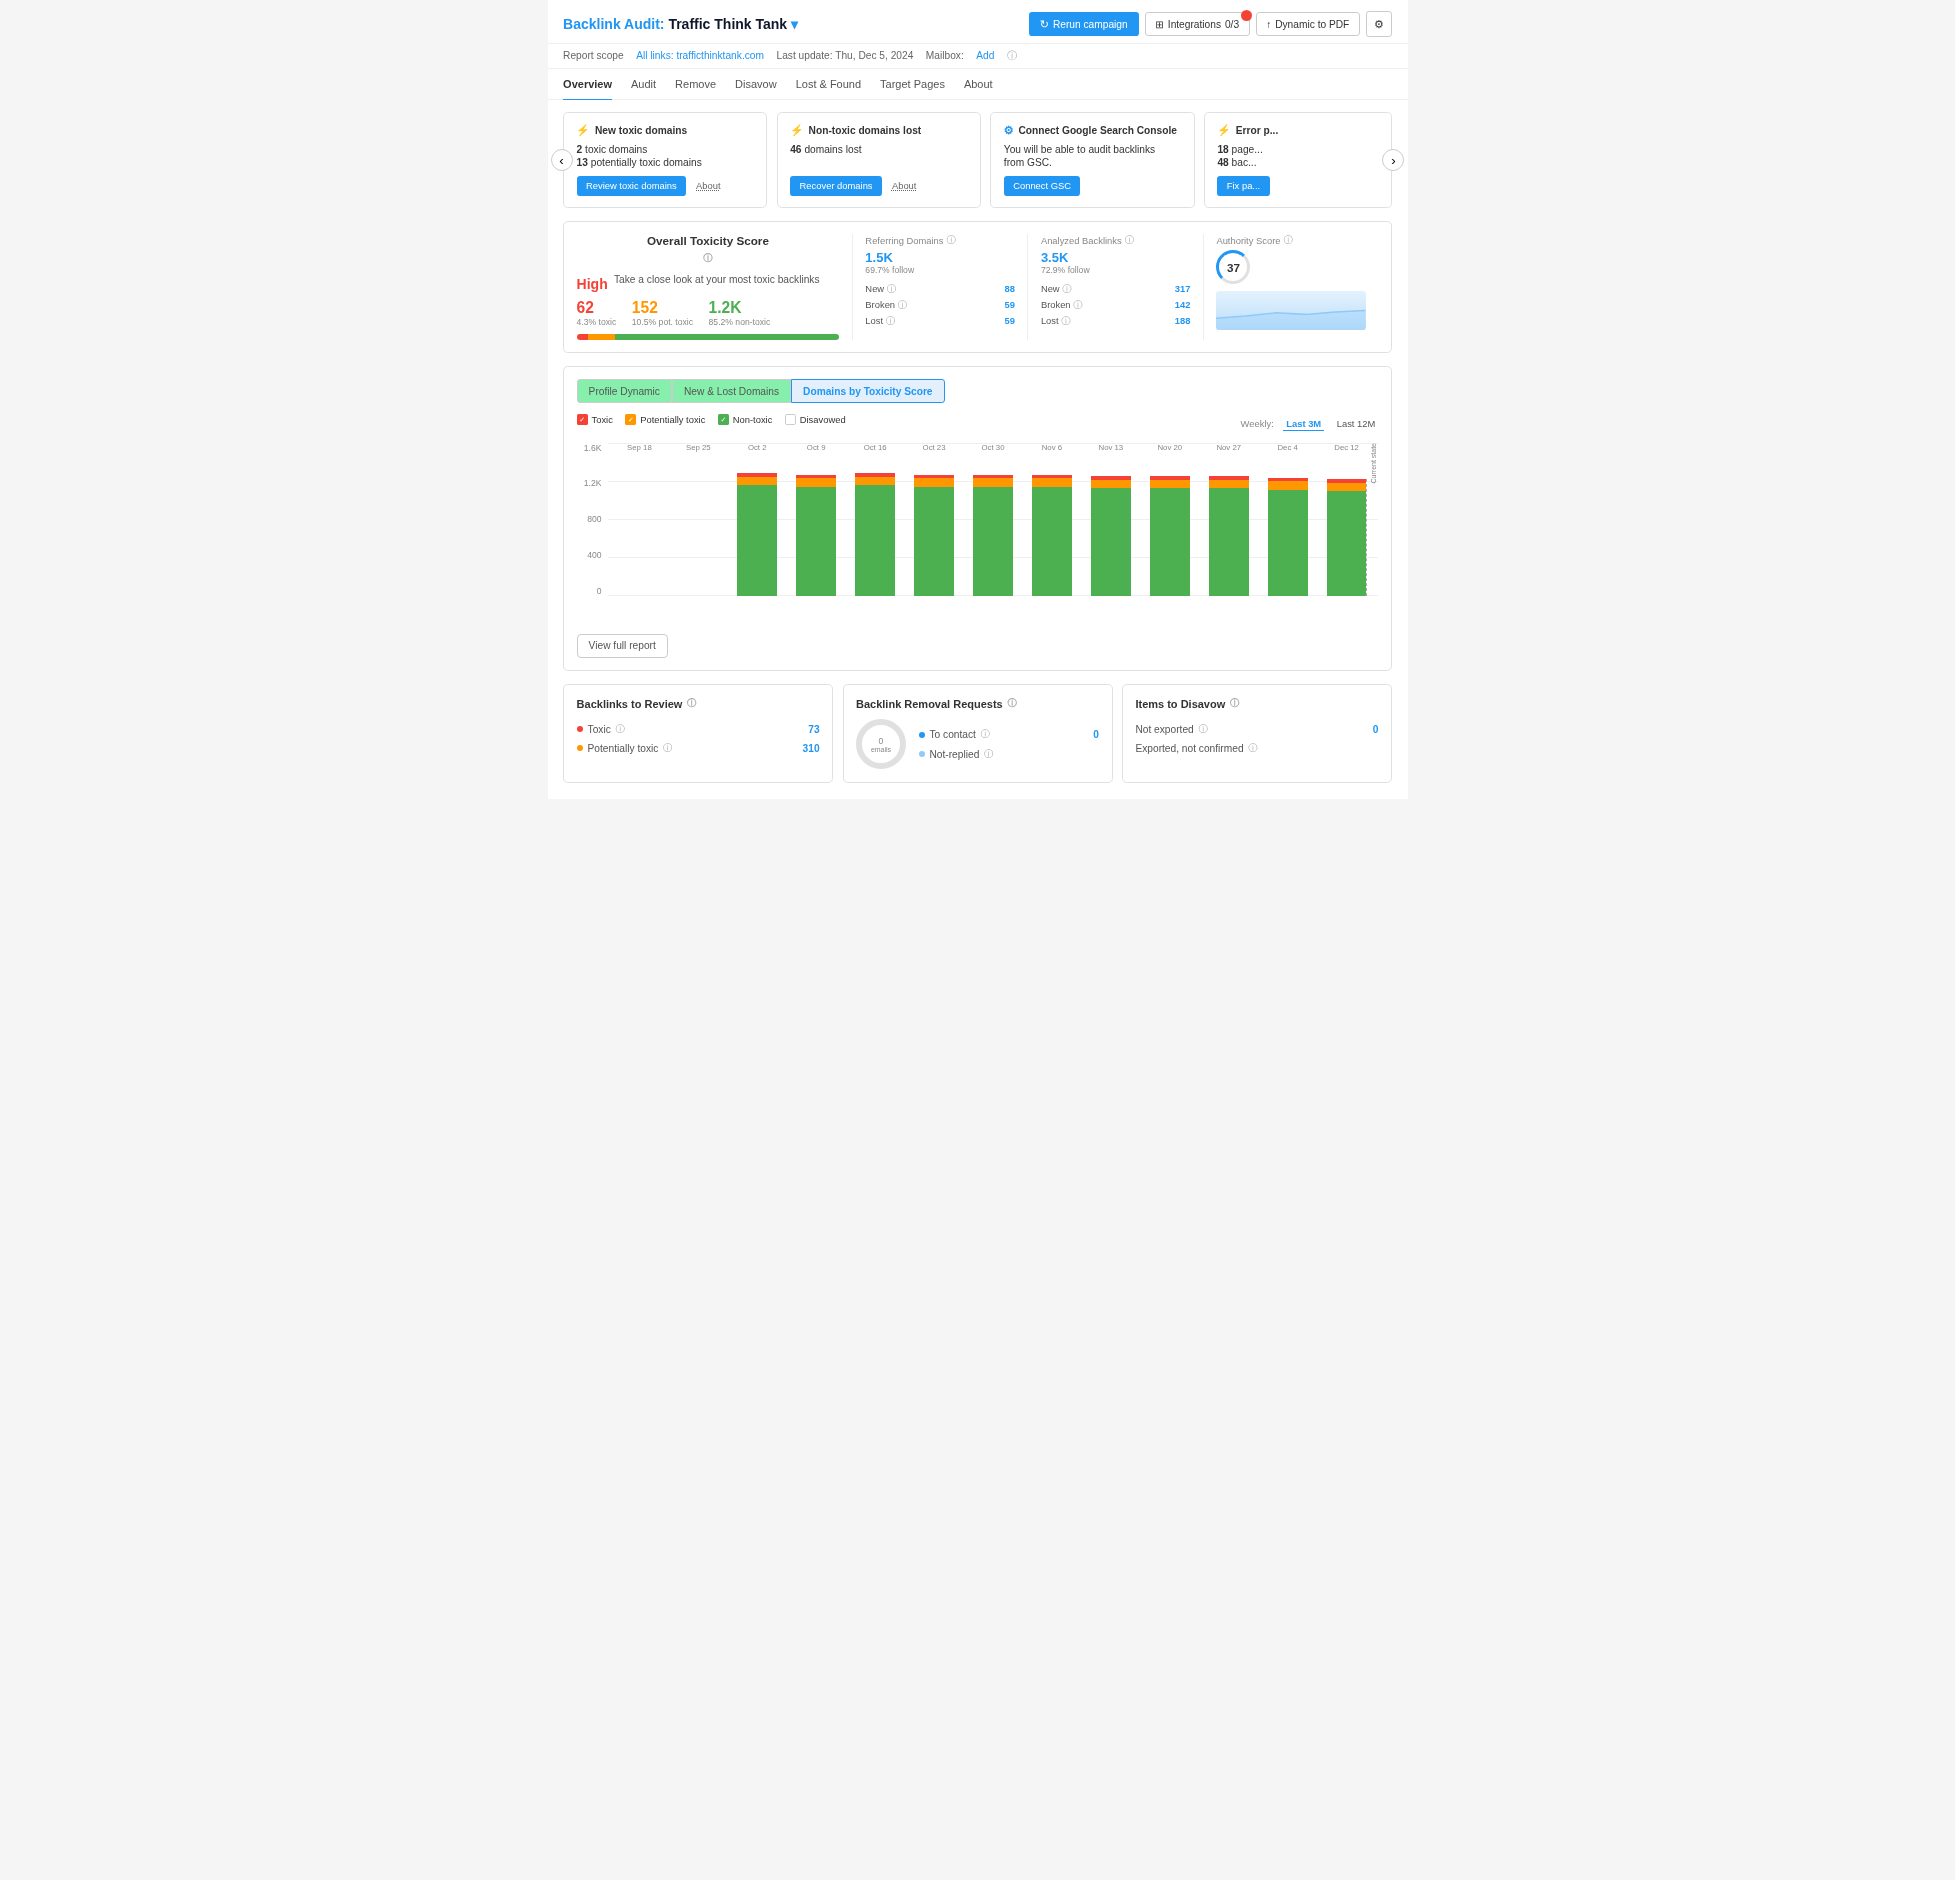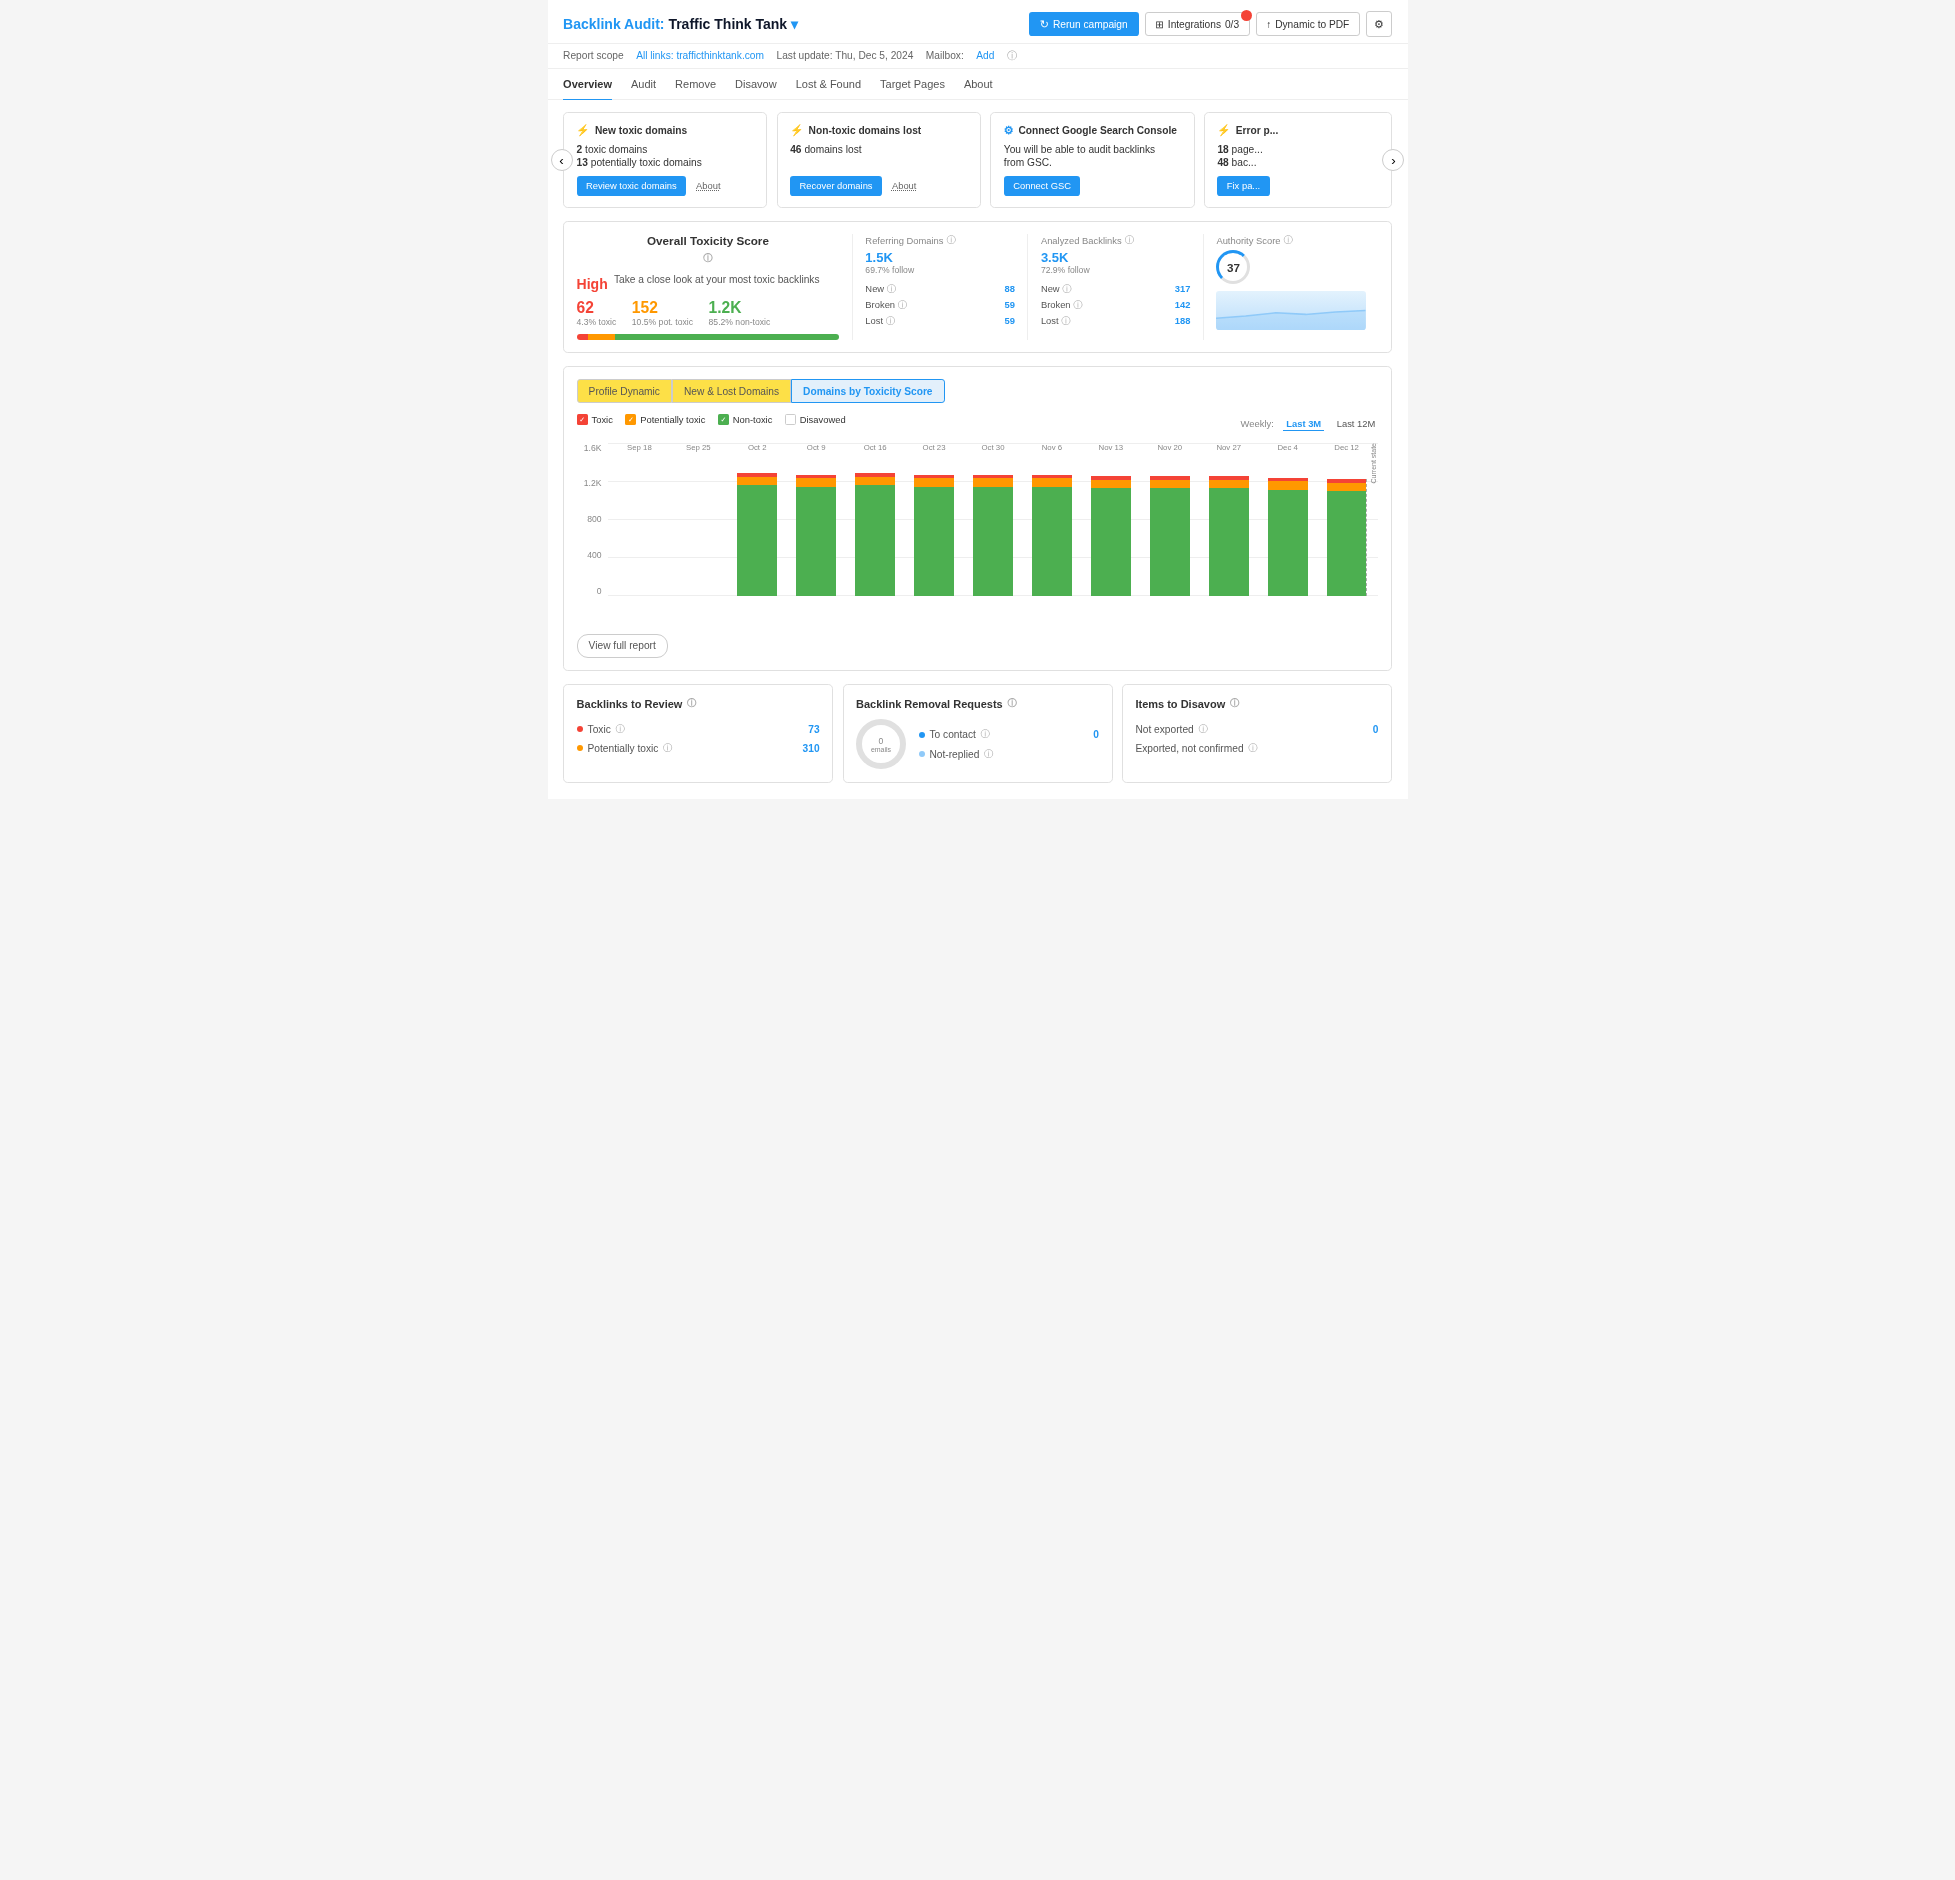--- a/index.html
+++ b/index.html
@@ -69,21 +69,21 @@
     .metric-title { font-size: 9.4px; color: #888; margin-bottom: 3.1px; display: flex; align-items: center; gap: 3.1px; }
     .metric-main { font-size: 13px; font-weight: 700; color: #2196f3; }
     .metric-sub { font-size: 8.6px; color: #888; margin-bottom: 6.3px; }
     .metric-row { display: flex; justify-content: space-between; font-size: 9.4px; color: #555; padding: 1.6px 0; }
     .metric-row .val { color: #2196f3; font-weight: 600; }
     
     
     .chart-section { padding: 0 15.6px 12.5px; }
     .chart-box { border: 0.8px solid #e0e0e0; border-radius: 4.7px; padding: 12.5px; background: #fff; }
     .chart-tabs { display: flex; gap: 0; margin-bottom: 11px; }
-    .chart-tab { padding: 5.5px 11px; font-size: 10.2px; cursor: pointer; border: 0.8px solid #ccc; background: #fde047; color: #555; }
+    .chart-tab { padding: 5.5px 11px; font-size: 10.2px; cursor: pointer; border: 0.8px solid #ccc; background: #86efac; color: #555; }
     .chart-tab:first-child { border-radius: 3.1px 0 0 3.1px; }
     .chart-tab:last-child { border-radius: 0 3.1px 3.1px 0; }
     .chart-tab.active { background: #e3f0fb; color: #2196f3; border-color: #2196f3; font-weight: 600; }
     .chart-legend { display: flex; gap: 12.5px; margin-bottom: 7.8px; align-items: center; }
     .legend-item { display: flex; align-items: center; gap: 3.9px; font-size: 9.4px; }
     .chart-time-controls { margin-left: auto; display: flex; gap: 9.4px; align-items: center; font-size: 9.4px; color: #888; }
     .time-btn { font-size: 9.4px; color: #555; cursor: pointer; padding: 1.6px 3.1px; }
     .time-btn.active { color: #2196f3; border-bottom: 1.6px solid #2196f3; font-weight: 600; }
     
     
@@ -93,21 +93,21 @@
     .bar-chart-grid { position: absolute; left: 0; right: 0; top: 0; bottom: 19px; display: flex; flex-direction: column; justify-content: space-between; pointer-events: none; }
     .grid-line { border-top: 0.8px solid #eee; width: 100%; }
     .bars-row { position: absolute; left: 0; right: 0; top: 0; bottom: 19px; display: flex; align-items: flex-end; gap: 1.6px; padding: 0 3.1px; }
     .bar-col { flex: 1; display: flex; flex-direction: column; justify-content: flex-end; align-items: center; height: 100%; position: relative; }
     .bar-stack { width: 70%; display: flex; flex-direction: column; justify-content: flex-end; }
     .bar-labels-row { position: absolute; bottom: 0; left: 0; right: 0; display: flex; gap: 1.6px; padding: 0 3.1px; }
     .bar-label { flex: 1; text-align: center; font-size: 7.8px; color: #888; }
     .current-state-label { position: absolute; right: -1.6px; top: 0; font-size: 7px; color: #888; writing-mode: vertical-rl; transform: rotate(180deg); }
     
     .view-full-btn { margin-top: 6.3px; }
-    .btn-view-full { background: #fff; color: #555; border: 0.8px solid #ccc; border-radius: 11px; padding: 5.5px 11px; font-size: 10.2px; cursor: pointer; }
+    .btn-view-full { background: #fff; color: #555; border: 0.8px solid #ccc; border-radius: 4px; padding: 5.5px 11px; font-size: 10.2px; cursor: pointer; }
     
     
     .bottom-cards { padding: 0 15.6px 15.6px; display: flex; gap: 9.4px; }
     .bottom-card { border: 0.8px solid #e0e0e0; border-radius: 4.7px; padding: 12.5px; background: #fff; flex: 1; }
     .bottom-card-title { font-size: 11px; font-weight: 700; margin-bottom: 9.4px; display: flex; align-items: center; gap: 4.7px; }
     .bottom-row { display: flex; justify-content: space-between; font-size: 10.2px; padding: 3.1px 0; align-items: center; }
     .bottom-row .label-with-dot { display: flex; align-items: center; gap: 4.7px; color: #555; }
     .dot { width: 6.3px; height: 6.3px; border-radius: 50%; }
     .dot.red { background: #f44336; }
     .dot.orange { background: #ff9800; }

